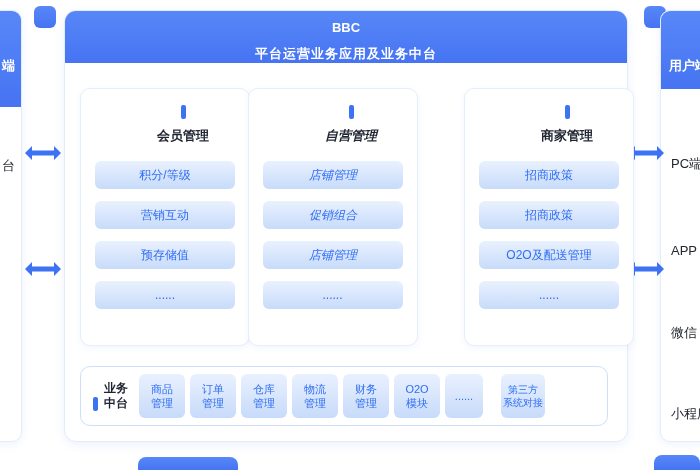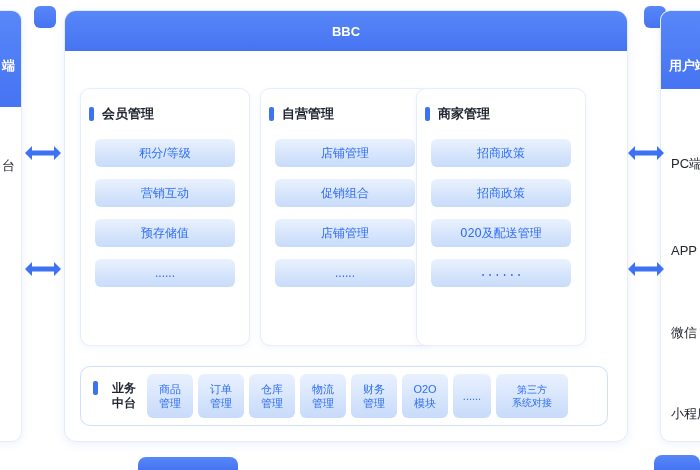--- a/index.html
+++ b/index.html
@@ -21,43 +21,43 @@
   .left-panel{left:-64px;}
   .left-panel .side-head{justify-content:flex-end;padding:0 6px 32px 0;}
   .left-panel .side-item{position:absolute;right:6px;top:146px;font-size:13px;color:#23272e;}
   .right-panel{left:660px;}
   .right-panel .side-head{padding:0 0 14px 8px;white-space:nowrap;}
   .right-panel .side-item{position:absolute;left:10px;font-size:13px;color:#23272e;white-space:nowrap;}
 
   
   .center-card{position:absolute;left:64px;top:10px;width:562px;height:430px;background:#fff;
                border:1px solid #e4ecfb;border-radius:12px;box-shadow:0 3px 10px rgba(77,125,246,.10);}
-  .center-head{height:40px;border-radius:11px 11px 0 0;color:#fff;text-align:center;
-               display:flex;flex-direction:column;justify-content:center;gap:10px;}
+  .center-head{height:52px;border-radius:11px 11px 0 0;color:#fff;text-align:center;
+               display:flex;flex-direction:column;justify-content:flex-end;gap:10px;}
   .center-head .l1{font-size:13px;font-weight:600;}
   .center-head .l2{font-size:13px;font-weight:600;letter-spacing:1px;}
 
   
   .col-card{position:absolute;top:88px;width:168px;height:256px;background:#fff;
             border:1px solid #e6edfb;border-radius:10px;box-shadow:0 2px 6px rgba(77,125,246,.08);}
-  .col-title{display:flex;align-items:center;gap:8px;margin:16px 0 4px 8px;
-             font-size:13px;font-weight:bold;color:#1f2430;}
+  .col-title{display:flex;align-items:center;gap:8px;margin:16px 0 4px 36px;
+             font-size:13px;font-weight:bold;color:#1f2430;flex-direction:column;}
   .col-items{padding:0 14px;}
   .col-items .pill{height:28px;margin-top:12px;}
   .col-items .pill:first-child{margin-top:16px;}
 
   
   .bottom-bar{position:absolute;left:80px;top:366px;width:528px;height:60px;background:#fff;
               border:1px solid #cfdff9;border-radius:10px;display:flex;align-items:center;
               padding:0 6px 0 12px;box-sizing:border-box;gap:5px;}
-  .bp-label{display:flex;align-items:flex-start;gap:14px;margin-right:6px;}
+  .bp-label{display:flex;align-items:flex-end;gap:6px;margin-right:6px;}
   .bp-label .txt{font-size:12px;font-weight:bold;color:#1f2430;line-height:15px;white-space:nowrap;}
   .bpill{width:46px;height:44px;flex:0 0 auto;flex-direction:column;line-height:14px;font-size:11px;}
   .bpill.dots{width:38px;}
-  .bpill.wide{width:72px;font-size:10px;line-height:13px;}
+  .bpill.wide{width:44px;font-size:10px;line-height:13px;margin-left:13px;}
 
   
   .arrow{position:absolute;}
   .arrow svg{display:block;}
 
   
   .corner-sq{position:absolute;width:22px;height:22px;border-radius:6px;}
   .bottom-chip{position:absolute;border-radius:8px 8px 0 0;}
 </style>
 </head>
@@ -120,50 +120,51 @@
   </div>
   <div class="arrow" style="left:517px;top:344px;">
     <svg width="14" height="28" viewBox="0 0 14 28">
         <path fill="#3d73f3" d="M0 7 L7 0 L14 7 L9.5 7 L9.5 21 L14 21 L7 28 L0 21 L4.5 21 L4.5 7 Z"></path>
       </svg>
   </div>
 
   <div class="center-card">
     <div class="center-head blue">
       <div class="l1">BBC</div>
+      <div class="l2">平台运营业务应用及业务中台</div>
     </div>
   </div>
 
   <div class="col-card" style="left:80px;">
     <div class="col-title">
       <span class="bullet"></span>
       <span>会员管理</span>
     </div>
     <div class="col-items">
       <div class="pill">积分/等级</div>
       <div class="pill">营销互动</div>
       <div class="pill">预存储值</div>
       <div class="pill">......</div>
     </div>
   </div>
 
-  <div class="col-card" style="left:260px;">
+  <div class="col-card" style="left:248px;font-style:italic;">
     <div class="col-title">
       <span class="bullet"></span>
       <span>自营管理</span>
     </div>
     <div class="col-items">
       <div class="pill">店铺管理</div>
       <div class="pill">促销组合</div>
       <div class="pill">店铺管理</div>
       <div class="pill">......</div>
     </div>
   </div>
 
-  <div class="col-card" style="left:416px;font-family:Liberation Mono, monospace;">
+  <div class="col-card" style="left:464px;">
     <div class="col-title">
       <span class="bullet"></span>
       <span>商家管理</span>
     </div>
     <div class="col-items">
       <div class="pill">招商政策</div>
       <div class="pill">招商政策</div>
       <div class="pill">O2O及配送管理</div>
       <div class="pill">......</div>
     </div>

